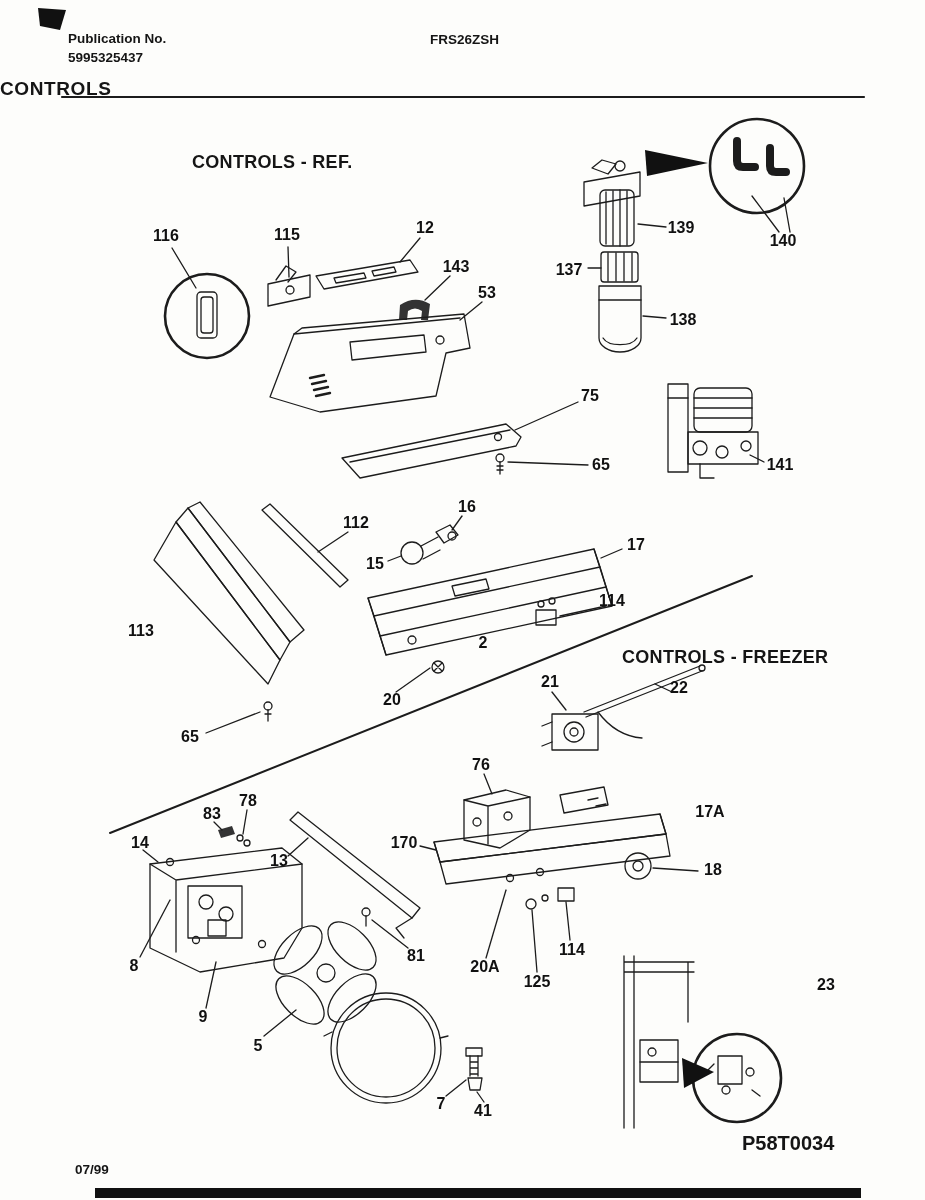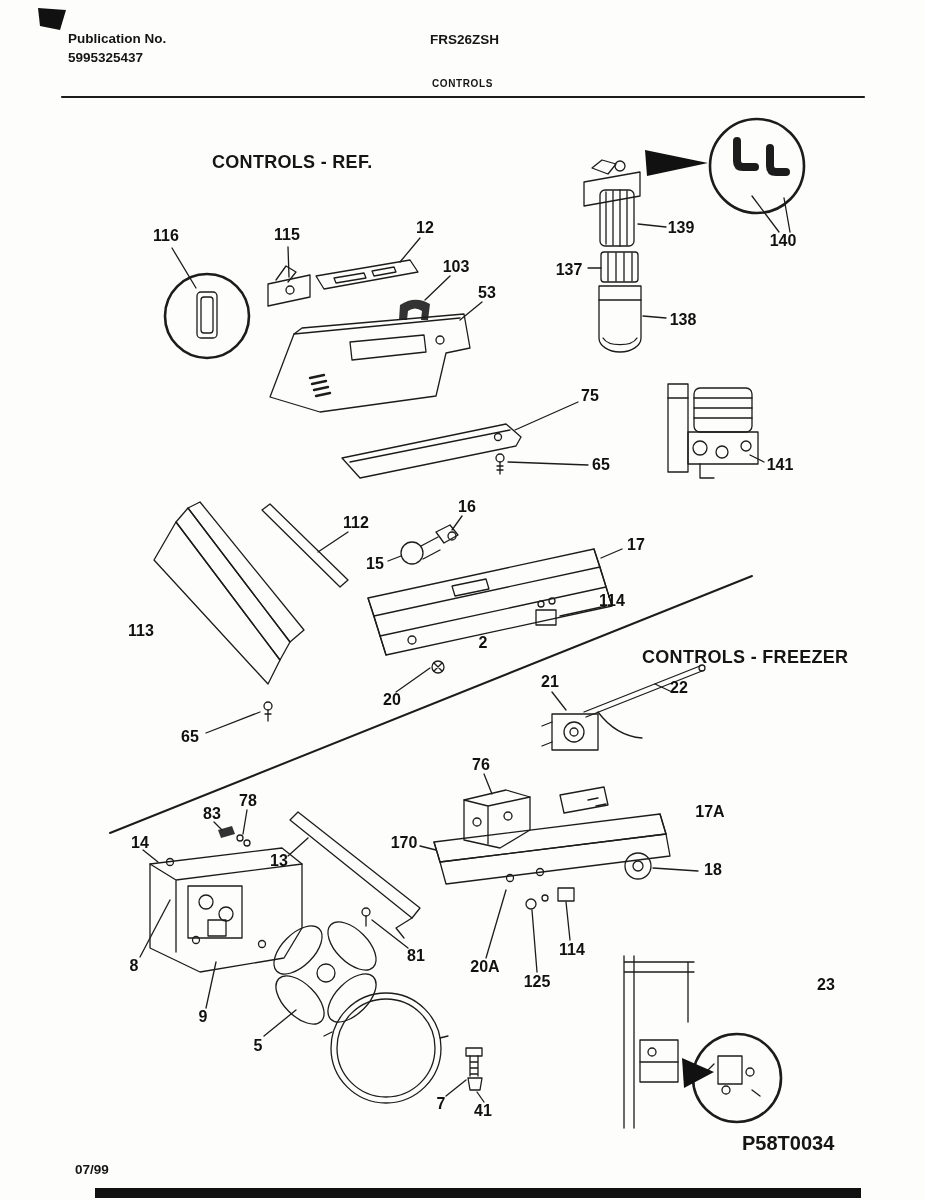--- a/index.html
+++ b/index.html
@@ -2,22 +2,22 @@
 <html><head>
 <meta charset="utf-8">
 <style>
   * { margin:0; padding:0; box-sizing:border-box; }
   html,body { background:#e9e9e9; }
   body { font-family:"Liberation Sans", sans-serif; }
   .page { position:relative; width:925px; height:1200px; margin:0 auto; background:#fdfdfb; color:#151515; overflow:hidden; }
   .abs { position:absolute; }
   .pub-label,.pub-num { font-size:13.5px; font-weight:bold; line-height:1.4; }
   .model { font-size:13.5px; font-weight:bold; }
-  .page-title { width:100%; text-align:center; font-size:10px; font-weight:bold; letter-spacing:.6px; }
-  .section-label { font-size:18px; font-weight:bold; letter-spacing:.3px; white-space:nowrap;margin-left:20px; }
+  .page-title { width:100%; font-size:19px; font-weight:bold; letter-spacing:.6px; }
+  .section-label { font-size:18px; font-weight:bold; letter-spacing:.3px; white-space:nowrap; }
   .callout { position:absolute; transform:translate(-50%,-50%); font-size:16px; font-weight:bold; white-space:nowrap; color:#111; }
   .drawing-code { font-size:20px; font-weight:bold; }
   .footer-date,.footer-page { font-size:13.5px; font-weight:bold; }
   .footer-page { width:100%; text-align:center; }
   svg.diagram { position:absolute; left:0; top:0; }
 </style>
 </head>
 <body>
 
 <div class="page">
@@ -290,21 +290,21 @@
     </g>
   </svg>
 
   <div class="abs section-label" style="left:192px; top:152px;">CONTROLS - REF.</div>
   <div class="abs section-label" style="left:622px; top:647px;">CONTROLS - FREEZER</div>
 
   <div class="abs" id="callout-layer" style="left:0; top:0; width:738px; height:1200px; pointer-events:none;">
       <div class="callout" style="left: 166px; top: 236px;">116</div>
       <div class="callout" style="left: 287px; top: 235px;">115</div>
       <div class="callout" style="left: 425px; top: 228px;">12</div>
-      <div class="callout" style="left: 456px; top: 267px;">103</div>
+      <div class="callout" style="left: 456px; top: 267px;">143</div>
       <div class="callout" style="left: 487px; top: 293px;">53</div>
       <div class="callout" style="left: 569px; top: 270px;">137</div>
       <div class="callout" style="left: 681px; top: 228px;">139</div>
       <div class="callout" style="left: 783px; top: 241px;">140</div>
       <div class="callout" style="left: 683px; top: 320px;">138</div>
       <div class="callout" style="left: 590px; top: 396px;">75</div>
       <div class="callout" style="left: 601px; top: 465px;">65</div>
       <div class="callout" style="left: 780px; top: 465px;">141</div>
       <div class="callout" style="left: 356px; top: 523px;">112</div>
       <div class="callout" style="left: 467px; top: 507px;">16</div>

